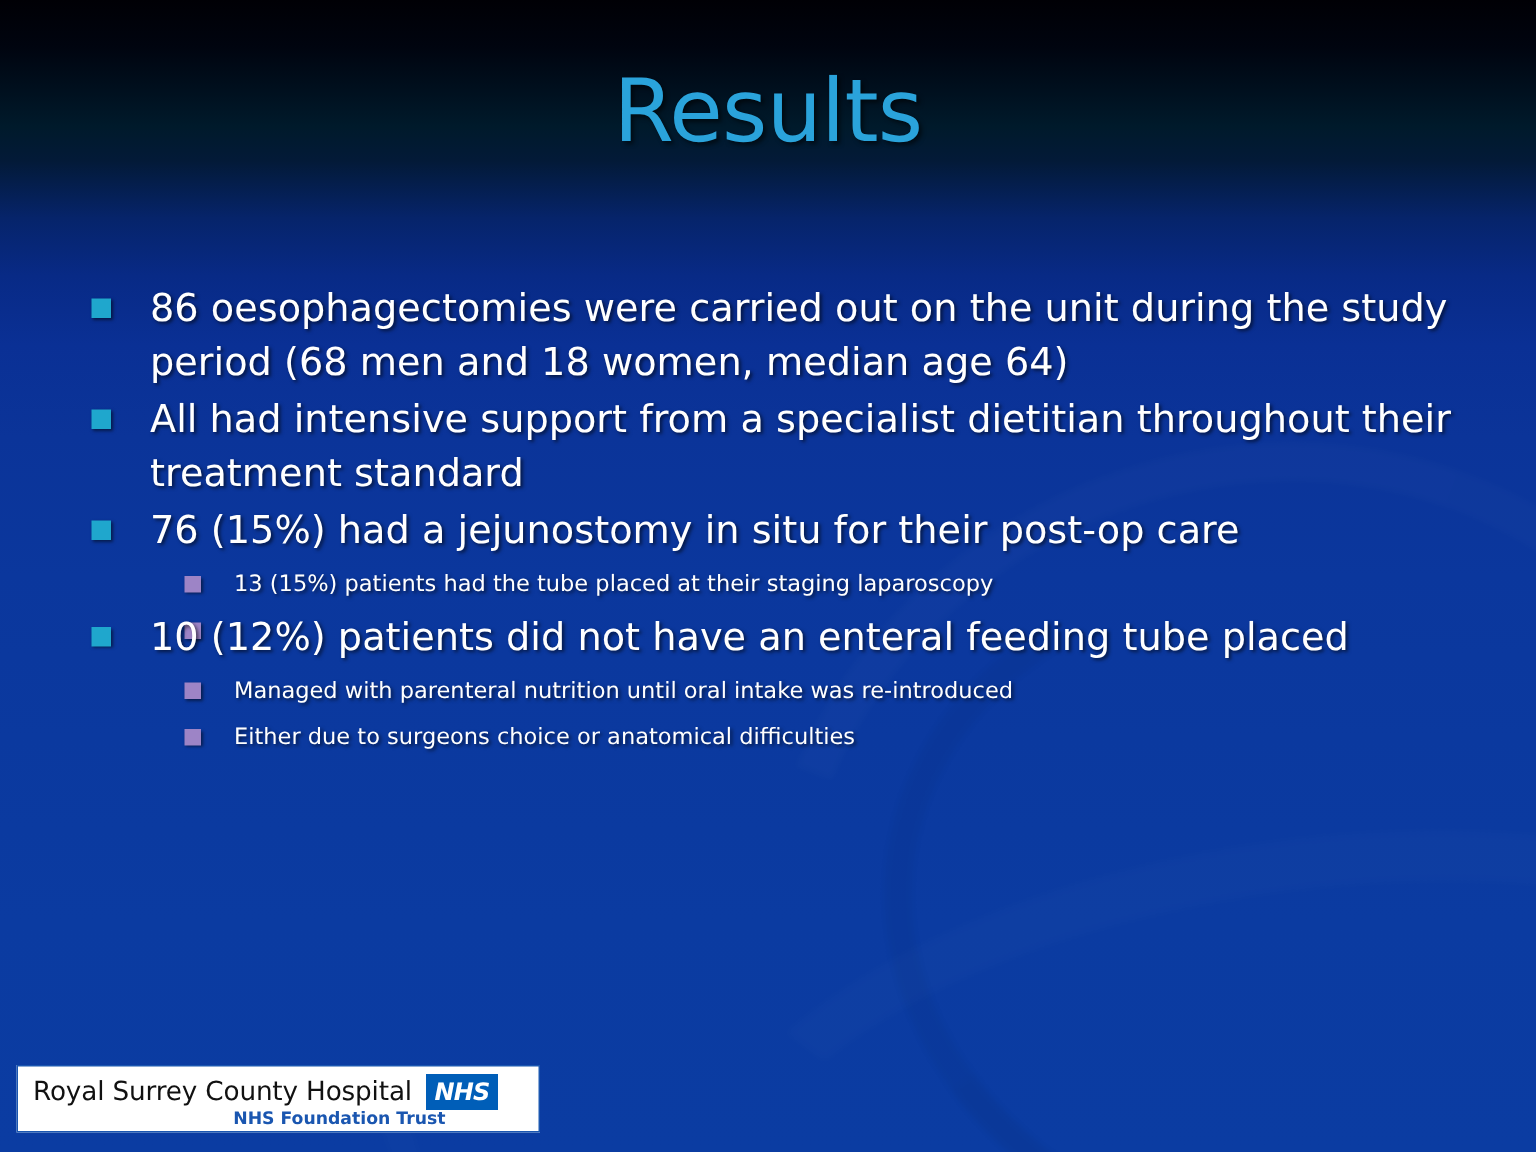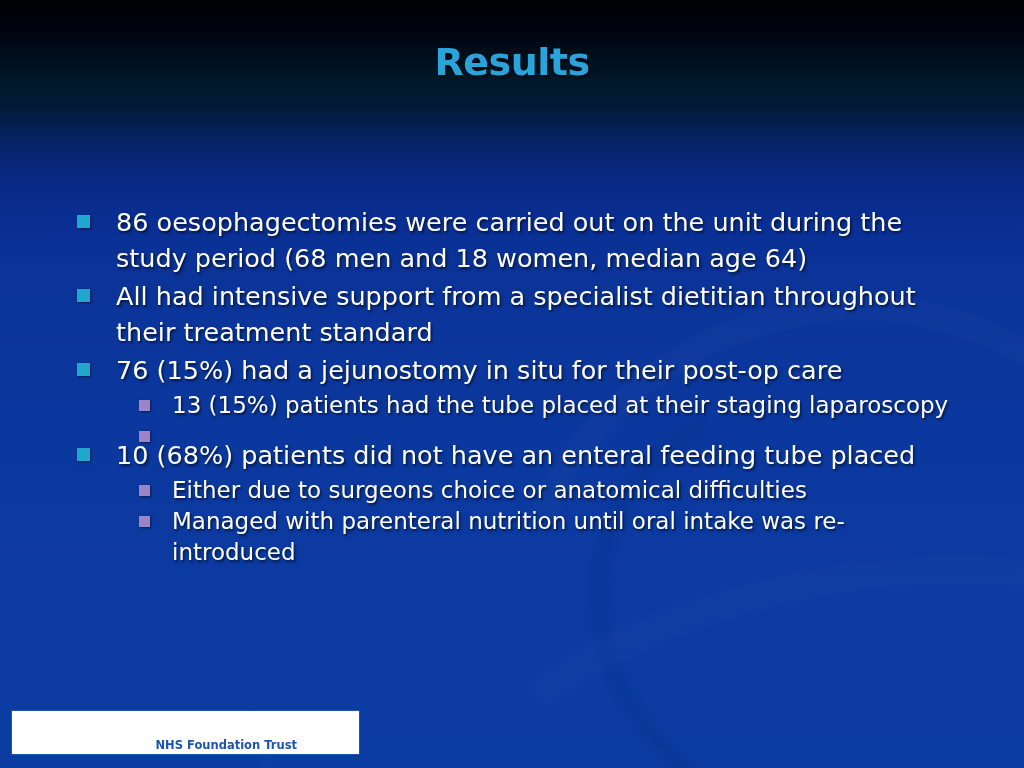--- a/index.html
+++ b/index.html
@@ -80,54 +80,54 @@
     filter: blur(3px);
   }
 
   #title {
     position: absolute;
     top: 40px;
     left: 0;
     width: 1024px;
     text-align: center;
     font-family: "DejaVu Sans", sans-serif;
-    font-size: 38px;
-    font-weight: bold;
+    font-size: 58px;
+    font-weight: normal;
     color: #2aa3db;
     letter-spacing: -0.5px;
     text-shadow: 2px 2px 3px rgba(0,0,0,0.55);
   }
 
   #body-list {
     position: absolute;
     top: 188px;
     left: 56px;
     width: 930px;
   }
 
   ul.lvl1, ul.lvl2 {
     list-style: none;
-    margin: 16px;
+    margin: 0;
     padding: 0;
   }
 
   li.b1, li.b2 {
     position: relative;
     color: #ffffff;
     text-shadow: 1.5px 1.5px 2.5px rgba(0,0,0,0.6);
   }
 
   li.b1 {
     font-size: 25.5px;
     line-height: 36px;
     padding-left: 44px;
     margin-bottom: 2px;
   }
   li.b2 {
-    font-size: 23px;
+    font-size: 15px;
     line-height: 31px;
     padding-left: 42px;
     margin-bottom: 0px;
   }
 
   ul.lvl2 {
     margin-top: 2px;
     margin-left: 14px;
   }
 
@@ -237,33 +237,39 @@
             <span>13 (15%) patients had the tube placed at their staging laparoscopy</span>
           </li>
           <li class="b2">
             <span class="marker"></span>
           </li>
         </ul>
       </li>
 
       <li class="b1">
         <span class="marker"></span>
-        <span>10 (68%) patients did not have an enteral feeding tube placed</span>
+        <span>10 (12%) patients did not have an enteral feeding tube placed</span>
         <ul class="lvl2">
           <li class="b2">
             <span class="marker"></span>
+            <span>Managed with parenteral nutrition until oral intake was re-introduced</span>
+          </li>
+          <li class="b2">
+            <span class="marker"></span>
             <span>Either due to surgeons choice or anatomical difficulties</span>
-          </li>
-          <li class="b2">
-            <span class="marker"></span>
-            <span>Managed with parenteral nutrition until oral intake was re-introduced</span>
           </li>
         </ul>
       </li>
 
     </ul>
   </div>
 
   <div id="logo">
+    <div id="logo-row">
+      <span id="logo-trustname">Royal Surrey County Hospital</span>
+      <span id="nhs-box">
+        <span id="nhs-word">NHS</span>
+      </span>
+    </div>
     <div id="logo-sub">NHS Foundation Trust</div>
   </div>
 
 </div>
 
 </body></html>

